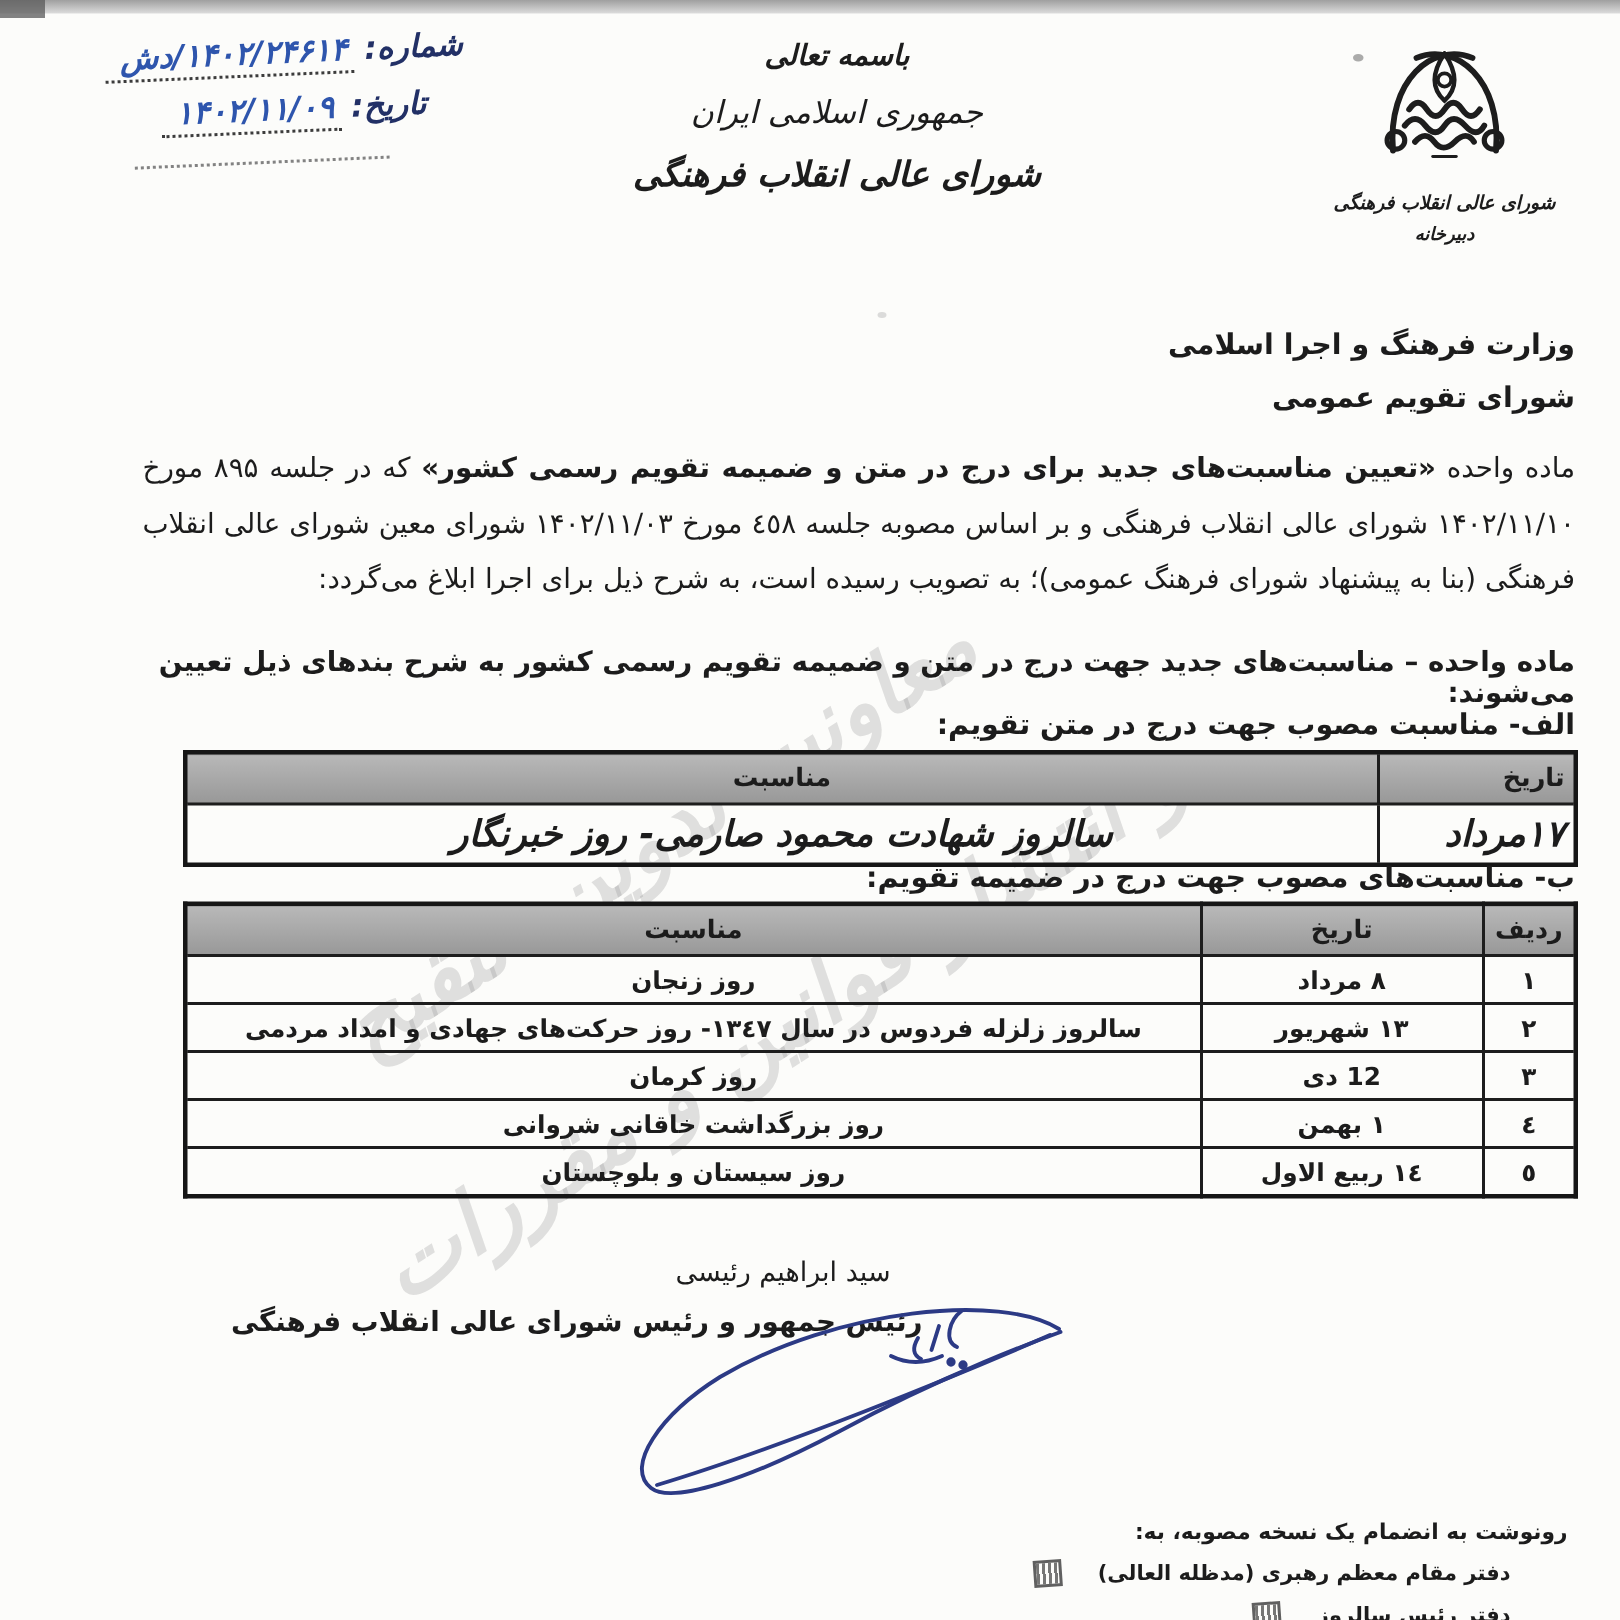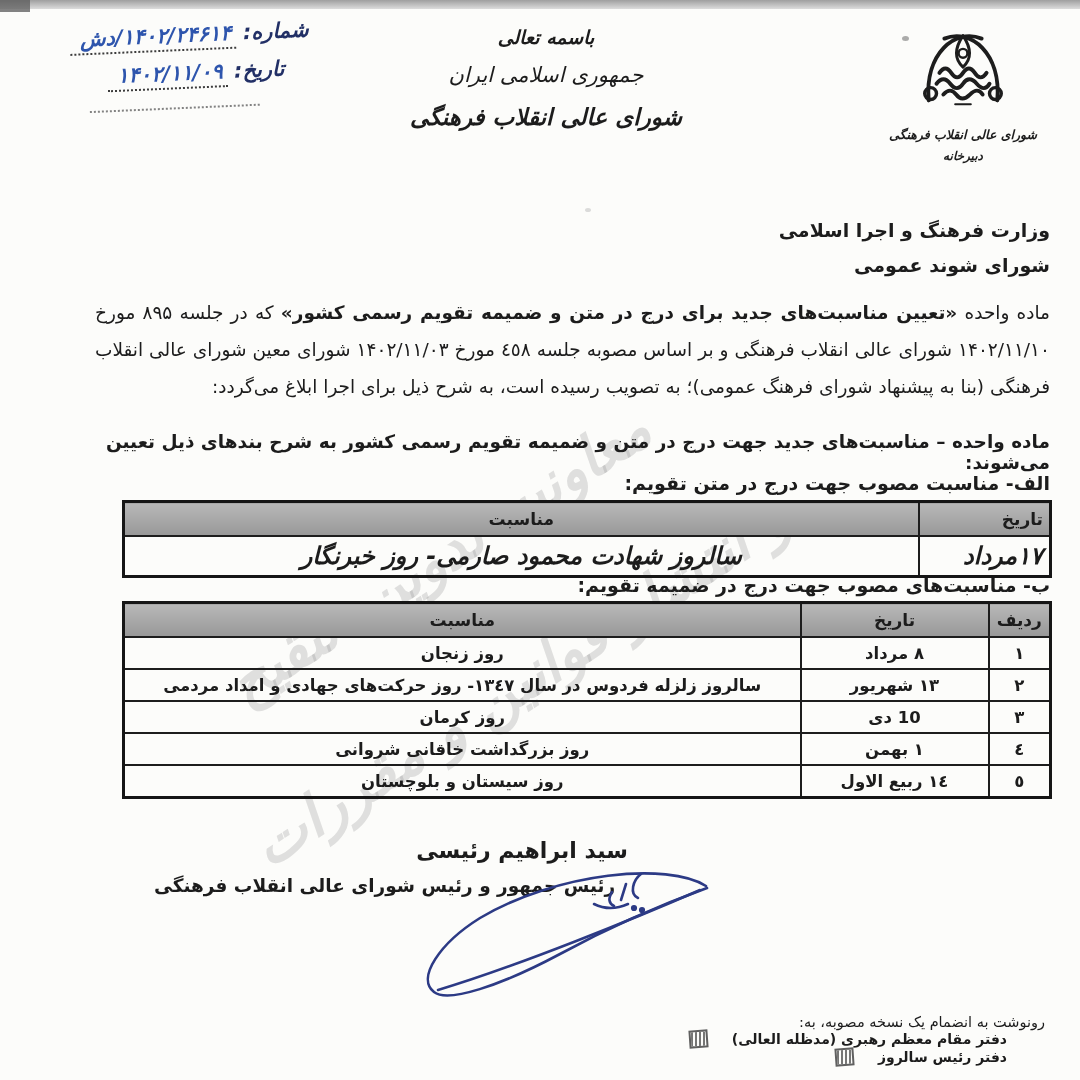--- a/index.html
+++ b/index.html
@@ -26,21 +26,21 @@
   
   .ref-block{position:absolute;left:10px;top:24px;width:300px;z-index:3;
     transform:rotate(-2.5deg);direction:rtl;text-align:right;}
   .ref-line{font-size:21px;font-weight:bold;font-style:italic;white-space:nowrap;}
   .ref-label{color:#223066;}
   .ref-value{color:#2e55ad;border-bottom:2px dotted #3c3c3c;padding:0 4px 2px 10px;letter-spacing:1px;}
   .ref-line.date{margin-top:14px;margin-right:26px;}
   .ref-dots{margin-top:18px;margin-right:52px;width:170px;border-bottom:2px dotted #5a5a5a;height:4px;opacity:.75;}
 
   
-  .letterhead{position:absolute;left:396px;top:26px;width:300px;text-align:center;z-index:3;}
+  .letterhead{position:absolute;left:408px;top:26px;width:300px;text-align:center;z-index:3;}
   .lh1{font-size:19px;font-weight:bold;font-style:italic;}
   .lh2{font-size:21px;font-weight:normal;font-style:italic;margin-top:15px;}
   .lh3{font-size:23px;font-weight:bold;font-style:italic;margin-top:17px;}
 
   
   .emblem-block{position:absolute;left:858px;top:16px;width:210px;text-align:center;z-index:3;}
   .emblem-caption1{font-size:12.5px;font-weight:bold;font-style:italic;margin-top:1px;}
   .emblem-caption2{font-size:12px;font-weight:bold;font-style:italic;margin-top:7px;}
 
   
@@ -69,28 +69,28 @@
     font-size:17px;height:32px;}
   .table-a{top:500px;}
   .table-a tbody td{height:38px;font-size:24px;text-align:center;font-style:italic;}
   .table-a .col-date{text-align:right;}
   .table-b{top:601px;}
   .table-b thead th{height:33px;}
   .table-b tbody td{height:30px;font-size:16.5px;text-align:center;}
 
   
   .sig-block{position:absolute;left:112px;top:838px;width:545px;z-index:2;text-align:center;}
-  .sig-name{font-size:22px;font-weight:bold;padding-left:275px;}
+  .sig-name{font-size:18px;font-weight:normal;padding-left:275px;}
   .sig-title{font-size:18.5px;font-weight:bold;margin-top:12px;}
   .sig-svg{position:absolute;left:398px;top:846px;z-index:5;}
 
   
   .footer{position:absolute;right:35px;top:1014px;width:470px;z-index:2;direction:rtl;}
-  .footer-head{font-size:14.5px;font-weight:normal;text-align:right;}
-  .f-item{display:flex;flex-direction:row;align-items:center;margin-top:0;padding-right:38px;gap:24px;}
+  .footer-head{font-size:14.5px;font-weight:bold;text-align:right;}
+  .f-item{display:flex;flex-direction:row;align-items:center;margin-top:10px;padding-right:38px;gap:24px;}
   .f-item .f-text{font-size:14px;font-weight:600;white-space:nowrap;}
   .stamp-icon{width:15px;height:14px;border:2px solid #3a3a3a;opacity:.8;transform:rotate(-4deg);
     background:repeating-linear-gradient(90deg,#555 0 2px,transparent 2px 4px);flex:0 0 auto;}
 </style>
 </head>
 <body>
 
 <div class="page">
 
   <div class="scan-strip"></div>
@@ -135,21 +135,21 @@
         <circle cx="93" cy="79" r="6" stroke-width="3.5"></circle>
         <path d="M52,90 h16" stroke-width="2"></path>
       </g>
     </svg>
     <div class="emblem-caption1">شورای عالی انقلاب فرهنگی</div>
     <div class="emblem-caption2">دبیرخانه</div>
   </div>
 
   <div class="addressee">
     <div>وزارت فرهنگ و اجرا اسلامی</div>
-    <div>شورای شوند عمومی</div>
+    <div>شورای تقویم عمومی</div>
   </div>
 
   <div class="body-par">
     <span>ماده واحده </span><span class="q">«تعیین مناسبت‌های جدید برای درج در متن و ضمیمه تقویم رسمی کشور»</span><span> که در جلسه ۸۹۵ مورخ ۱۴۰۲/۱۱/۱۰ شورای عالی انقلاب فرهنگی و بر اساس مصوبه جلسه ٤٥۸ مورخ ۱۴۰۲/۱۱/۰۳ شورای معین شورای عالی انقلاب فرهنگی (بنا به پیشنهاد شورای فرهنگ عمومی)؛ به تصویب رسیده است، به شرح ذیل برای اجرا ابلاغ می‌گردد:</span>
   </div>
 
   <div class="single-article">ماده واحده – مناسبت‌های جدید جهت درج در متن و ضمیمه تقویم رسمی کشور به شرح بندهای ذیل تعیین می‌شوند:</div>
 
   <div class="sec-head sec-a">الف- مناسبت مصوب جهت درج در متن تقویم:</div>
   <table class="doc table-a">
@@ -191,21 +191,21 @@
         <td>۸ مرداد</td>
         <td>روز زنجان</td>
       </tr>
       <tr>
         <td>۲</td>
         <td>۱۳ شهریور</td>
         <td>سالروز زلزله فردوس در سال ۱۳٤۷- روز حرکت‌های جهادی و امداد مردمی</td>
       </tr>
       <tr>
         <td>۳</td>
-        <td>10 دی</td>
+        <td>12 دی</td>
         <td>روز کرمان</td>
       </tr>
       <tr>
         <td>٤</td>
         <td>۱ بهمن</td>
         <td>روز بزرگداشت خاقانی شروانی</td>
       </tr>
       <tr>
         <td>٥</td>
         <td>۱٤ ربیع الاول</td>

